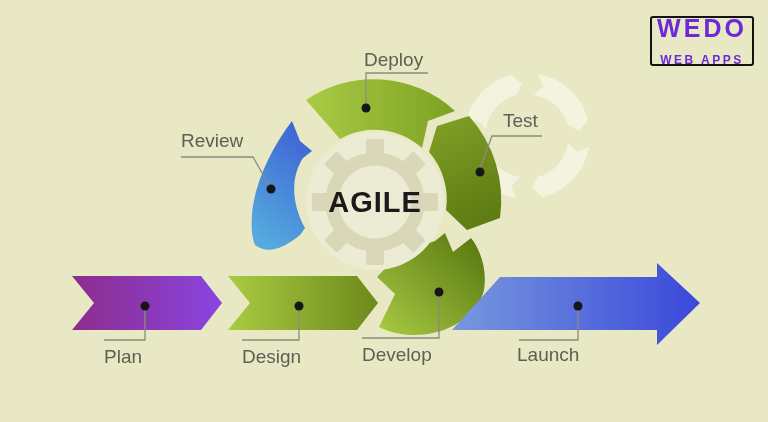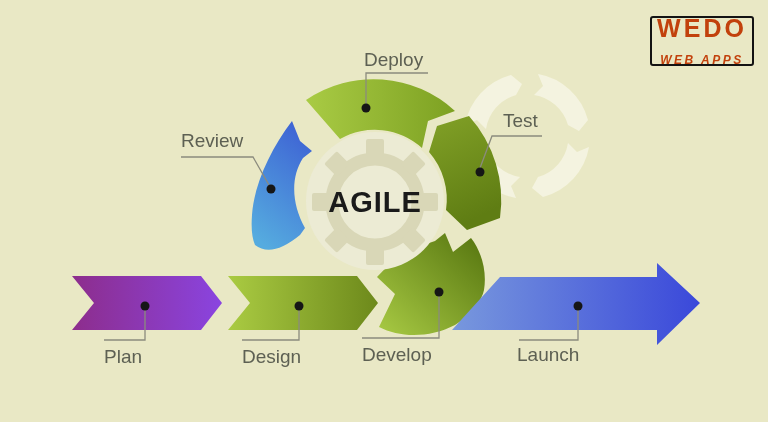--- a/index.html
+++ b/index.html
@@ -8,21 +8,21 @@
   #stage svg{position:absolute;left:0;top:0;display:block;}
   .stage-label{font-size:19px;}
   .hub-label{font-size:29px;font-weight:bold;letter-spacing:1px;}
   .callout{fill:none;stroke-width:1.3px;}
   
   #logo{position:absolute;left:650px;top:16px;width:100px;height:46px;
         border:2.5px solid #131313;border-radius:3px;display:flex;
         flex-direction:column;align-items:center;justify-content:center;
         line-height:1;}
   #logo .l1{font-size:25px;font-weight:bold;letter-spacing:3px;transform:scaleY(1.05);}
-  #logo .l2{font-size:12px;font-weight:bold;letter-spacing:2.5px;margin-top:13px;font-style:italic;}
+  #logo .l2{font-size:12px;font-weight:bold;letter-spacing:2.5px;margin-top:13px;}
 </style>
 </head>
 <body>
 
 <div id="stage">
 <svg width="768" height="422" viewBox="0 0 768 422">
   <defs>
     <linearGradient id="gradPlan" x1="0" y1="0" x2="1" y2="0">
       <stop offset="0" stop-color="#8d2d8c"></stop>
       <stop offset="1" stop-color="#8a44e0"></stop>
@@ -115,17 +115,17 @@
     <text x="364" y="66">Deploy</text>
     <text x="503" y="127">Test</text>
     <text x="181" y="147">Review</text>
     <text x="104" y="363">Plan</text>
     <text x="242" y="363">Design</text>
     <text x="362" y="361">Develop</text>
     <text x="517" y="361">Launch</text>
   </g>
 </svg>
 
-<div id="logo" style="color: #c2410c; border-color: rgb(19, 19, 19);">
+<div id="logo" style="color: #6d28d9; border-color: rgb(19, 19, 19);">
   <div class="l1">WEDO</div>
   <div class="l2">WEB APPS</div>
 </div>
 </div>
 
 </body></html>

